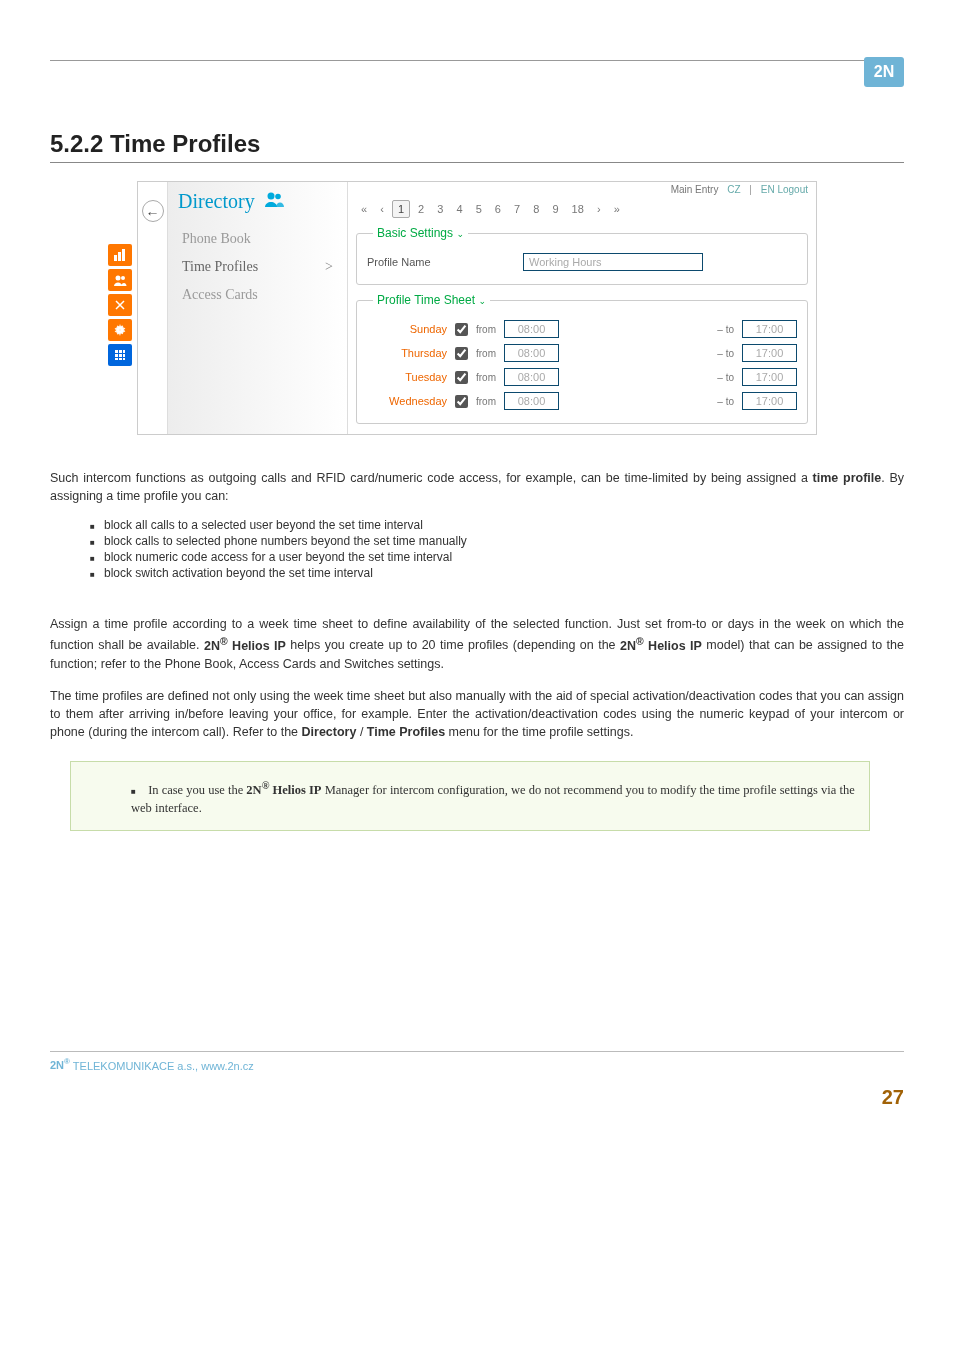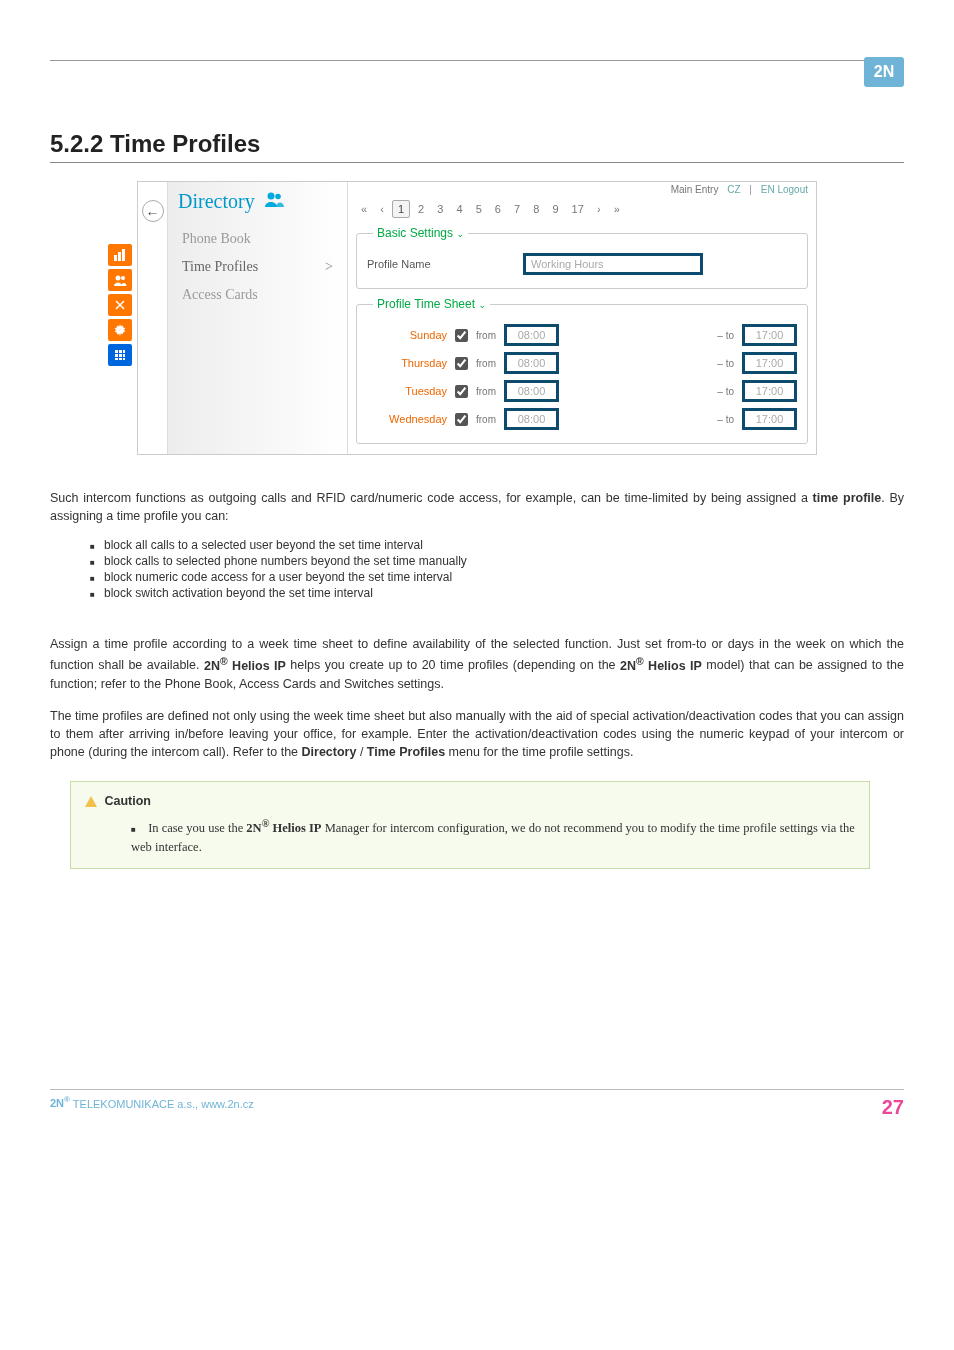--- a/index.html
+++ b/index.html
@@ -142,21 +142,21 @@
   .form-row {
     display: flex; align-items: center; gap: 6px;
     padding: 3px 0;
   }
   .lbl-right {
     width: 150px; 
     color: #555; font-size: 11px;
     padding-right: 4px;
   }
   .inp {
-    border: 3px solid #0c4a6e;
+    border: 1px solid #0c4a6e;
     color: #aaa;
     font-size: 11px;
     padding: 2px 5px;
     width: 180px;
     background: #fff;
   }
   .inp-small { width: 55px; text-align: center; }
   .daylbl { width: 82px; text-align: right; color: #ee6600; font-size: 11px; padding-right: 2px; }
   .fromlbl, .tolbl { color: #777; font-size: 10px; padding: 0 2px; }
   input[type="checkbox"] { accent-color: #555; }
@@ -205,21 +205,21 @@
 
   .footer {
     margin-top: 220px;
     display: flex;
     justify-content: space-between;
     border-top: 1px solid #bbb;
     padding-top: 6px;
   }
   .foot-left { color: #6fb4d6; font-size: 11px; }
   .foot-left sup { font-size: 8px; }
-  .foot-right { color: #ec4899; font-size: 20px; font-weight: bold; }
+  .foot-right { color: #a16207; font-size: 20px; font-weight: bold; margin-top: 28px; }
 </style>
 </head>
 <body>
 
 <div class="page">
   <div class="clearfix">
     <hr class="hr-top">
     <div class="logo-2n">
       <svg width="40" height="30" viewBox="0 0 40 30">
         <rect x="0" y="0" width="40" height="30" rx="3" fill="#6fb4d6"></rect>
@@ -315,21 +315,21 @@
         <span>‹</span>
         <span class="pg-cur">1</span>
         <span>2</span>
         <span>3</span>
         <span>4</span>
         <span>5</span>
         <span>6</span>
         <span>7</span>
         <span>8</span>
         <span>9</span>
-        <span>17</span>
+        <span>18</span>
         <span>›</span>
         <span>»</span>
       </div>
 
       <fieldset class="panel">
         <legend>
           <span>Basic Settings</span>
           <span class="legend-caret">⌄</span>
         </legend>
         <div class="form-row">
@@ -397,24 +397,20 @@
     <li>block switch activation beyond the set time interval</li>
   </ul>
   <p class="body-text">
     <span>Assign a time profile according to a week time sheet to define availability of the selected function. Just set from-to or days in the week on which the function shall be available. </span><b><span>2N</span><sup>®</sup><span> Helios IP</span></b><span> helps you create up to 20 time profiles (depending on the </span><b><span>2N</span><sup>®</sup><span> Helios IP</span></b><span> model) that can be assigned to the function; refer to the Phone Book, Access Cards and Switches settings.</span>
   </p>
   <p class="body-text" style="margin-top:14px;">
     <span>The time profiles are defined not only using the week time sheet but also manually with the aid of special activation/deactivation codes that you can assign to them after arriving in/before leaving your office, for example. Enter the activation/deactivation codes using the numeric keypad of your intercom or phone (during the intercom call). Refer to the </span><b>Directory</b><span> / </span><b>Time Profiles</b><span> menu for the time profile settings.</span>
   </p>
 
   <div class="caution-box">
-    <div class="caution-head">
-      <span class="caution-icon"></span>
-      <b>Caution</b>
-    </div>
     <ul class="caution-inner">
       <li>
         <span>In case you use the </span><b><span>2N</span><sup>®</sup><span> Helios IP</span></b><span> Manager for intercom configuration, we do not recommend you to modify the time profile settings via the web interface.</span>
       </li>
     </ul>
   </div>
 
   <div class="footer">
     <div class="foot-left">
       <b><span>2N</span><sup>®</sup></b><span> TELEKOMUNIKACE a.s., www.2n.cz</span>

